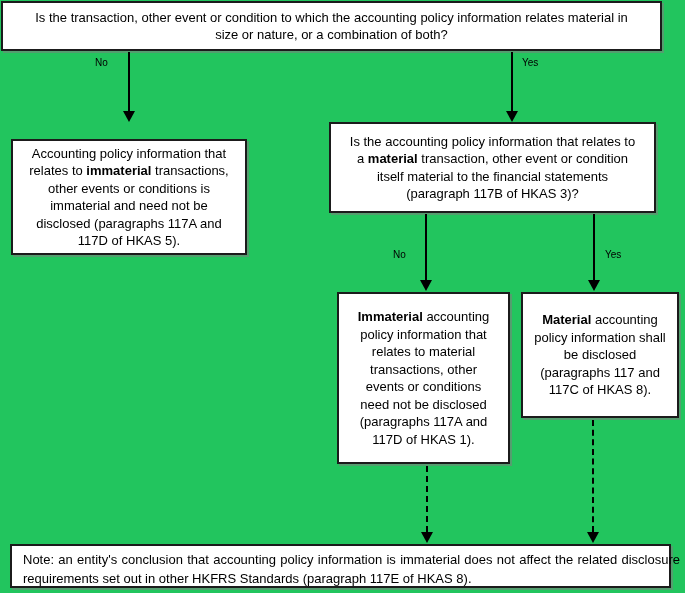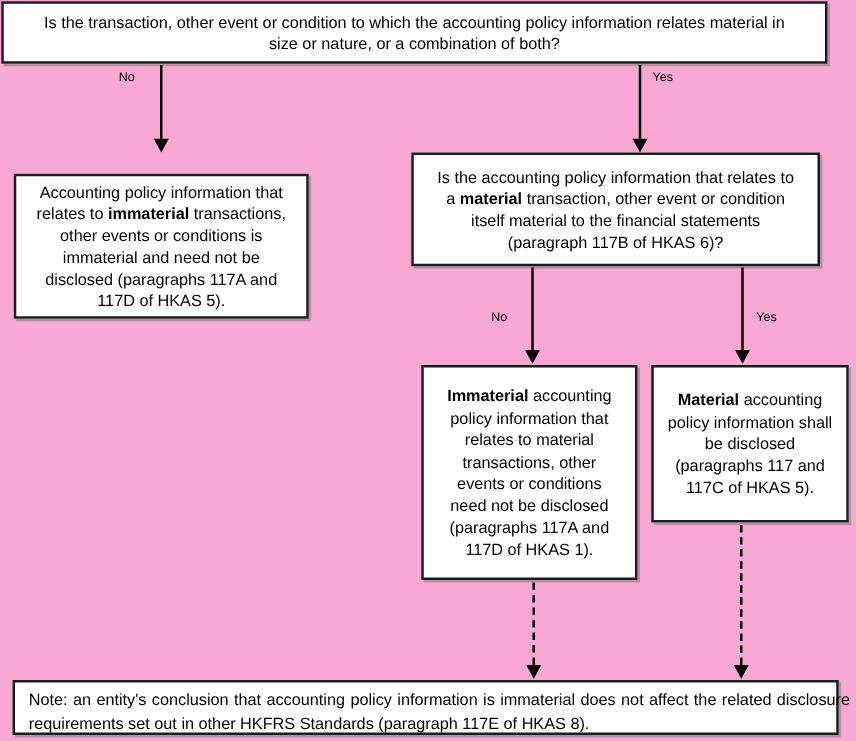--- a/index.html
+++ b/index.html
@@ -1,17 +1,17 @@
 <!DOCTYPE html>
 <html><head>
 <meta charset="utf-8">
 <style>
   html, body { margin:0; padding:0; background:#ffffff; }
   .canvas {
-    position:relative; width:685px; height:593px; background:#f9a8d4;
+    position:relative; width:685px; height:593px; background:#22c55e;
     font-family:"Liberation Sans", sans-serif; color:#000;
     overflow:hidden;
   }
   .box {
     position:absolute; box-sizing:border-box; background:#ffffff;
     border:2px solid #1b1b1b; box-shadow:2px 2px 0 rgba(125,125,125,0.55);
     display:flex; align-items:center; justify-content:center;
     font-size:13px; line-height:17.5px; text-align:center;
   }
   .box .txt { white-space:pre-line; width:100%; padding:2px 6px; }
@@ -76,21 +76,21 @@
 other events or conditions is
 immaterial and need not be
 disclosed (paragraphs 117A and
 117D of HKAS 5).</span></div>
   </div>
 
   <div class="box" id="q2-box">
     <div class="txt"><span>Is the accounting policy information that relates to
 a </span><b>material</b><span> transaction, other event or condition
 itself material to the financial statements
-(paragraph 117B of HKAS 6)?</span></div>
+(paragraph 117B of HKAS 3)?</span></div>
   </div>
 
   <div class="lbl" id="lbl-no2">No</div>
   <div class="lbl" id="lbl-yes2">Yes</div>
 
   <div class="vline" id="line-no2"></div>
   <div class="ahead" id="head-no2"></div>
   <div class="vline" id="line-yes2"></div>
   <div class="ahead" id="head-yes2"></div>
 
@@ -103,21 +103,21 @@
 need not be disclosed
 (paragraphs 117A and
 117D of HKAS 1).</span></div>
   </div>
 
   <div class="box" id="mat-box">
     <div class="txt"><b>Material</b><span> accounting
 policy information shall
 be disclosed
 (paragraphs 117 and
-117C of HKAS 5).</span></div>
+117C of HKAS 8).</span></div>
   </div>
 
   <div class="dline" id="dline-imm"></div>
   <div class="ahead" id="head-imm"></div>
   <div class="dline" id="dline-mat"></div>
   <div class="ahead" id="head-mat"></div>
 
   <div class="box" id="note-box">
     <div class="txt"><span>Note: an entity's conclusion that accounting policy information is immaterial does not affect the related disclosure requirements set out in other HKFRS Standards (paragraph 117E of HKAS 8).</span></div>
   </div>

